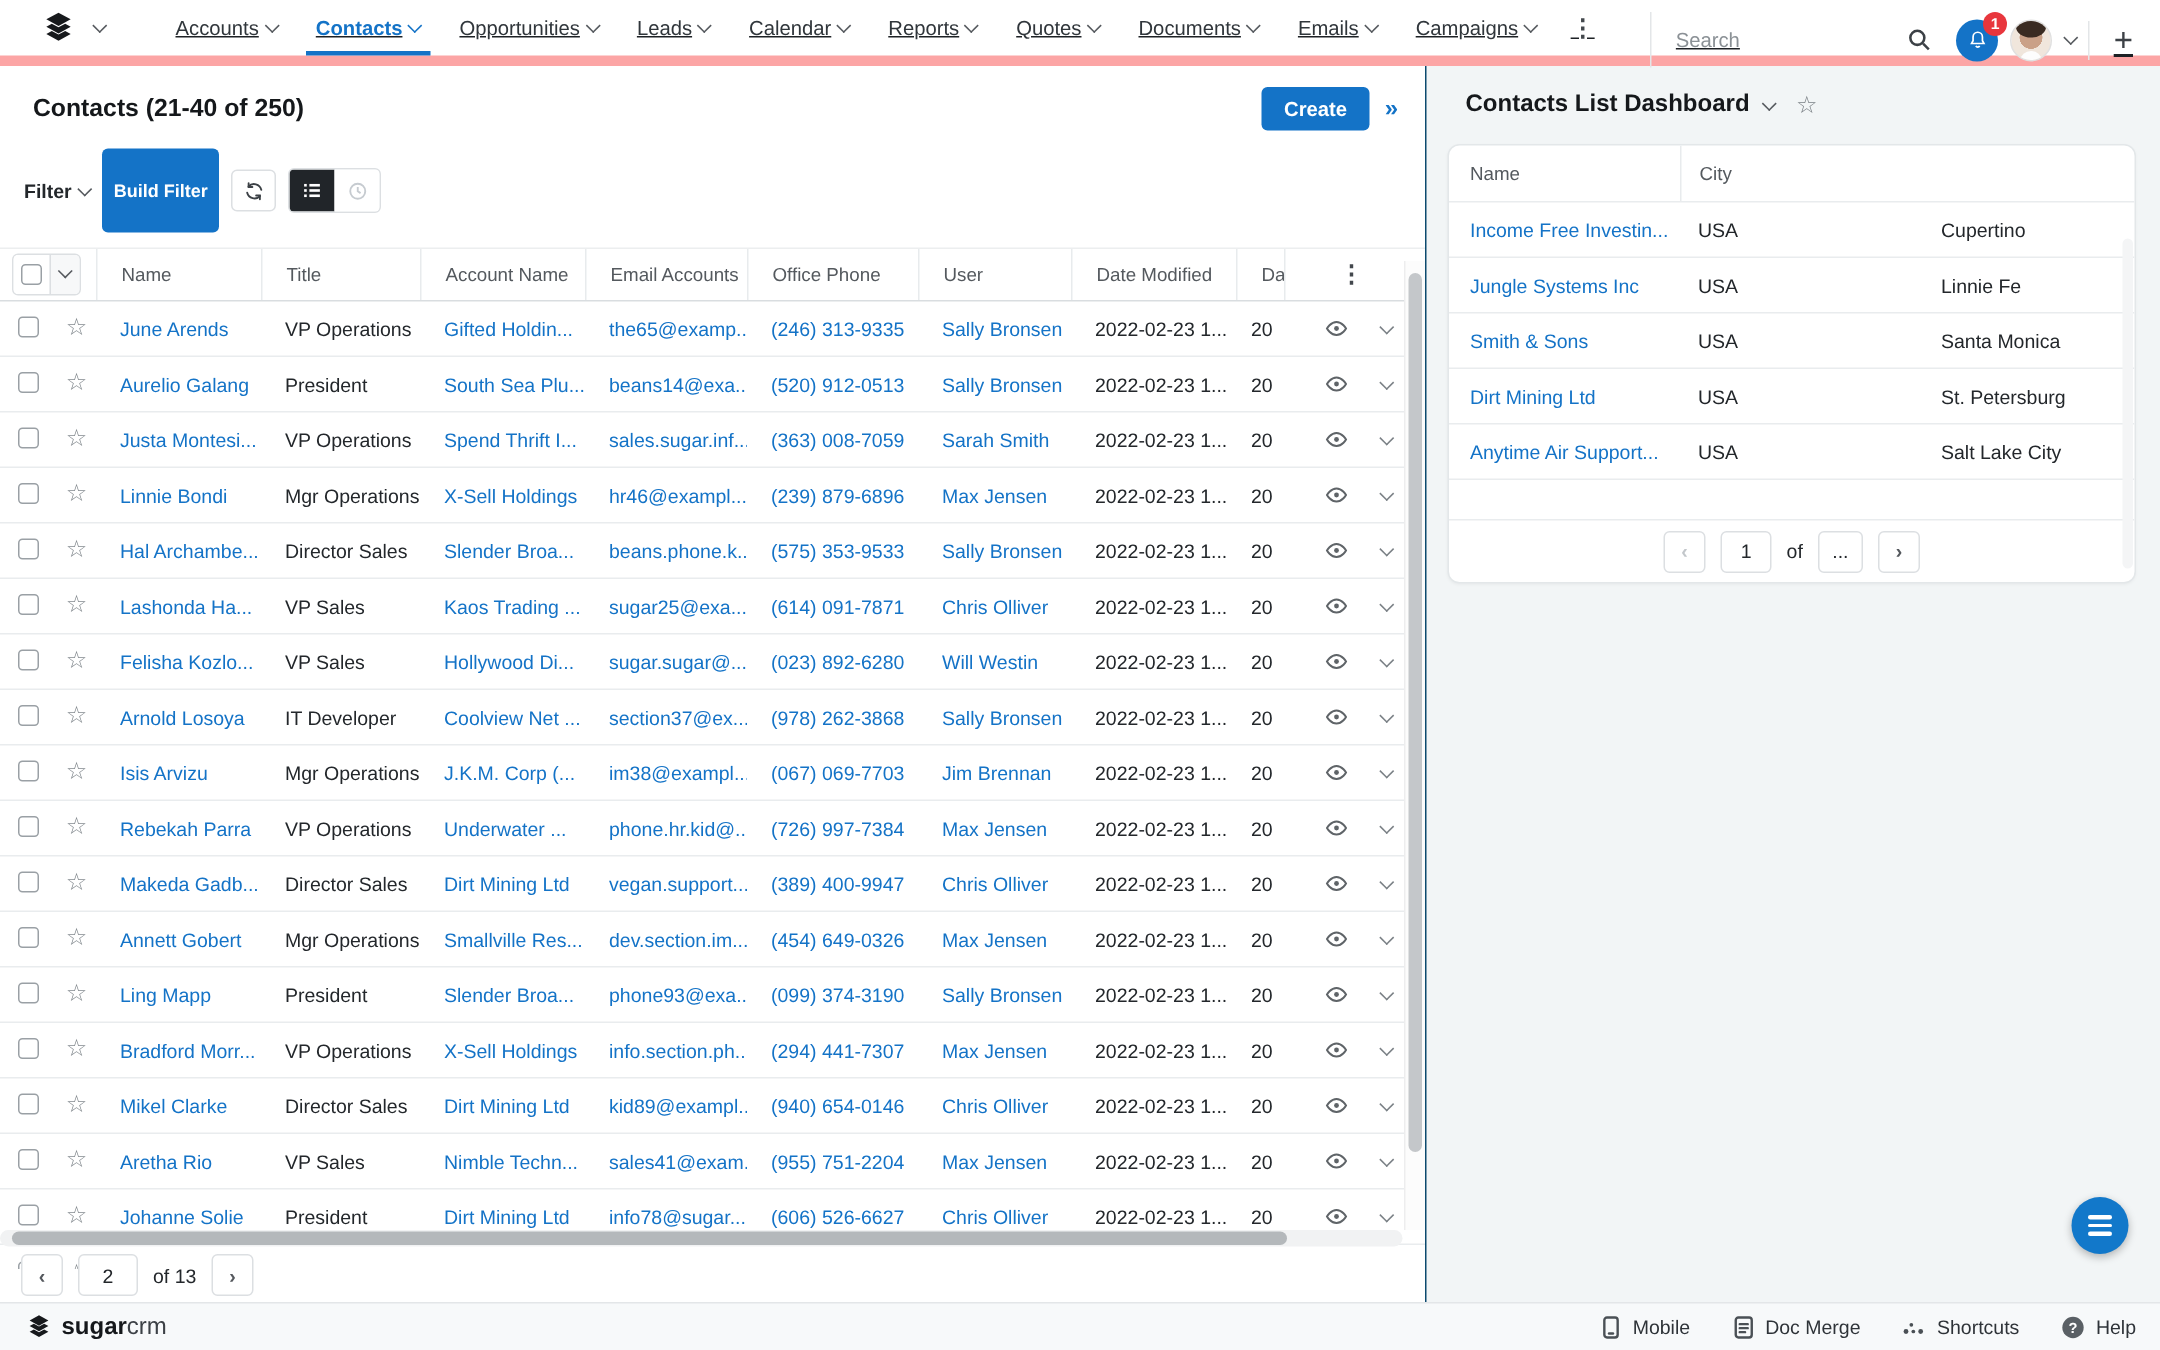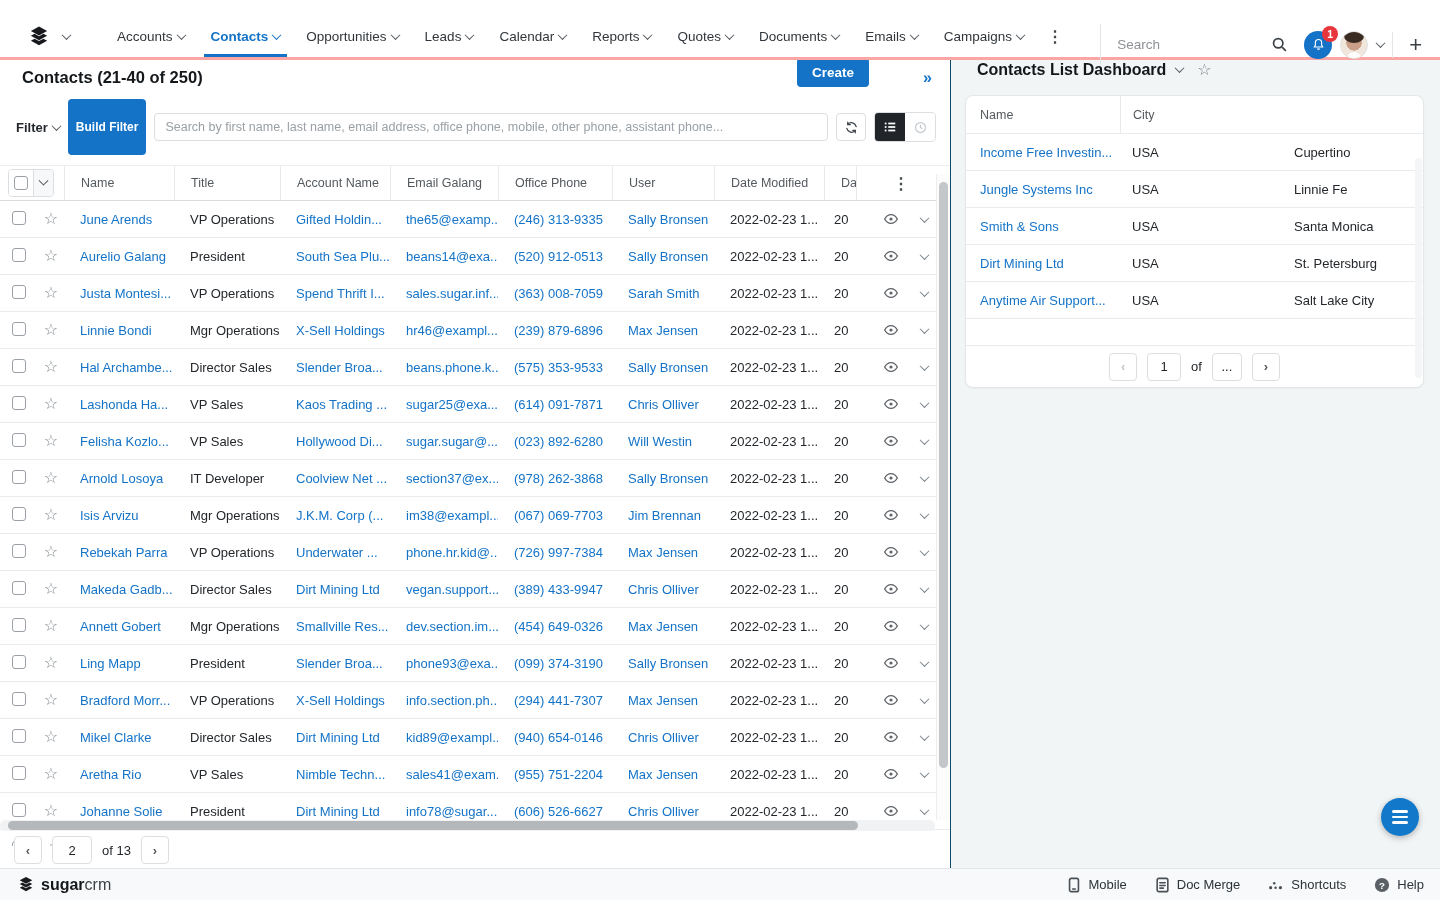--- a/index.html
+++ b/index.html
@@ -1,22 +1,22 @@
 <!DOCTYPE html>
 <html><head>
 <meta charset="utf-8">
 <style>
   * { box-sizing: border-box; }
   html,body { margin:0; padding:0; }
   body { font-family:"Liberation Sans", sans-serif; color:#1d2125; }
   .app { position:relative; width:1440px; height:900px; background:#fff; overflow:hidden; }
 
   
-  .topnav { position:absolute; top:16px; left:0; right:0; height:44px; background:#fff;
-            border-bottom:3px solid #fca5a5; display:flex; align-items:center; z-index:5; }
+  .topnav { position:absolute; top:0; left:0; right:0; height:44px; background:#fff;
+            border-bottom:7px solid #fca5a5; display:flex; align-items:center; z-index:5;text-decoration:underline; }
   .brand { display:flex; align-items:center; gap:6px; padding:0 10px 0 26px; cursor:pointer; }
   .chev { display:inline-block; width:7px; height:7px; border-right:1.6px solid #55595e;
           border-bottom:1.6px solid #55595e; transform:rotate(45deg) translate(-1px,-1px); margin-left:5px; }
   .navitems { display:flex; align-items:center; height:100%; margin-left:24px; }
   .navitem { position:relative; display:flex; align-items:center; height:100%; padding:0 13px;
              font-size:13.5px; color:#30363b; cursor:pointer; white-space:nowrap; }
   .navitem.active { color:#1473c7; font-weight:bold; }
   .navitem.active .chev { border-color:#1473c7; }
   .navitem.active::after { content:""; position:absolute; left:6px; right:6px; bottom:0; height:3px; background:#1473c7; }
   .kebab { font-size:16px; color:#43484d; padding:0 10px; cursor:pointer; font-weight:bold; }
@@ -41,21 +41,21 @@
                    border-radius:50% 50% 0 0; background:#fdfdfd; }
   .nav-divider { width:1px; height:26px; background:#e3e6e8; margin:0 8px; }
   .plus-btn { font-size:22px; color:#3c4146; padding:0 18px 0 8px; cursor:pointer; line-height:1; }
 
   
   .content { position:absolute; top:44px; left:0; right:0; bottom:32px; display:flex; }
   .list-pane { position:relative; width:950px; background:#fff; flex:none; }
   .dash-pane { position:relative; flex:1; background:#f2f5f6; border-left:1px solid #0c4a6e; }
 
   
-  .list-header { display:flex; align-items:flex-end; padding:14px 14px 8px 22px;gap:44px; }
+  .list-header { display:flex; align-items:center; padding:14px 14px 8px 22px; }
   .list-title { font-size:16.5px; font-weight:bold; color:#15181b; }
   .create-btn { margin-left:auto; background:#1473c7; color:#fff; border:none; border-radius:4px;
                 font-size:13.5px; font-weight:bold; padding:7px 15px; cursor:pointer;
                 font-family:"Liberation Sans", sans-serif; }
   .dbl-chev { color:#1473c7; font-size:16px; font-weight:bold; padding:0 4px 0 10px; cursor:pointer; }
 
   
   .filter-bar { display:flex; align-items:center; padding:4px 14px 10px 16px; gap:8px; }
   .filter-label { font-size:13px; font-weight:bold; color:#23272b; display:flex; align-items:center; cursor:pointer; }
   .build-filter { background:#1473c7; color:#fff; font-size:12px; font-weight:bold; border:none;
@@ -245,21 +245,20 @@
         <button class="create-btn">Create</button>
         <span class="dbl-chev">»</span>
       </div>
 
       <div class="filter-bar">
         <span class="filter-label">
           <span>Filter</span>
           <span class="chev"></span>
         </span>
         <button class="build-filter">Build Filter</button>
-        <input class="filter-input" placeholder="Search by first name, last name, email address, office phone, mobile, other phone, assistant phone..." style="">
         <button class="tool-btn">
           <svg width="15" height="15" viewBox="0 0 24 24" fill="none" stroke="#3c4146" stroke-width="2" stroke-linecap="round">
             <path d="M19.5 10.5a8 8 0 00-13.6-3.6"></path>
               <path d="M6 3.5v4h4"></path>
             <path d="M4.5 13.5a8 8 0 0013.6 3.6"></path>
               <path d="M18 20.5v-4h-4"></path>
           </svg>
         </button>
         <div class="view-group">
           <div class="view-seg dark">
@@ -286,21 +285,21 @@
           <span class="box">
               <span class="cb"></span>
             </span>
           <span class="drop">
               <span class="chev" style="margin-left:0;transform:rotate(45deg) translate(-2px,-2px);"></span>
             </span>
         </div>
         <div class="th">Name</div>
         <div class="th">Title</div>
         <div class="th">Account Name</div>
-        <div class="th">Email Galang</div>
+        <div class="th">Email Accounts</div>
         <div class="th">Office Phone</div>
         <div class="th">User</div>
         <div class="th">Date Modified</div>
         <div class="th">Dat</div>
         <div class="th-kebab">
             <span class="kebab" style="padding:0;">⋮</span>
           </div>
       </div>
 
       <div>
@@ -525,21 +524,21 @@
             </div>
           </div>
 
           <div class="grid-cols trow">
             <div><span class="cb" style="margin-left:4px;display:inline-block;"></span></div>
             <div class="star">☆</div>
             <div class="cell link">Makeda Gadb...</div>
             <div class="cell txt">Director Sales</div>
             <div class="cell link">Dirt Mining Ltd</div>
             <div class="cell link">vegan.support...</div>
-            <div class="cell link">(389) 433-9947</div>
+            <div class="cell link">(389) 400-9947</div>
             <div class="cell link">Chris Olliver</div>
             <div class="cell txt">2022-02-23 1...</div>
             <div class="cell txt" style="padding-left:10px;">20</div>
             <div class="row-actions">
               <span style="cursor:pointer;">
                 <svg width="16" height="16" viewBox="0 0 24 24" fill="none" stroke="#5f6468" stroke-width="2">
                   <path d="M2.5 12S6 5.5 12 5.5 21.5 12 21.5 12 18 18.5 12 18.5 2.5 12 2.5 12z"></path>
                   <circle cx="12" cy="12" r="2.4" fill="#5f6468" stroke="none"></circle>
                 </svg>
               </span>

